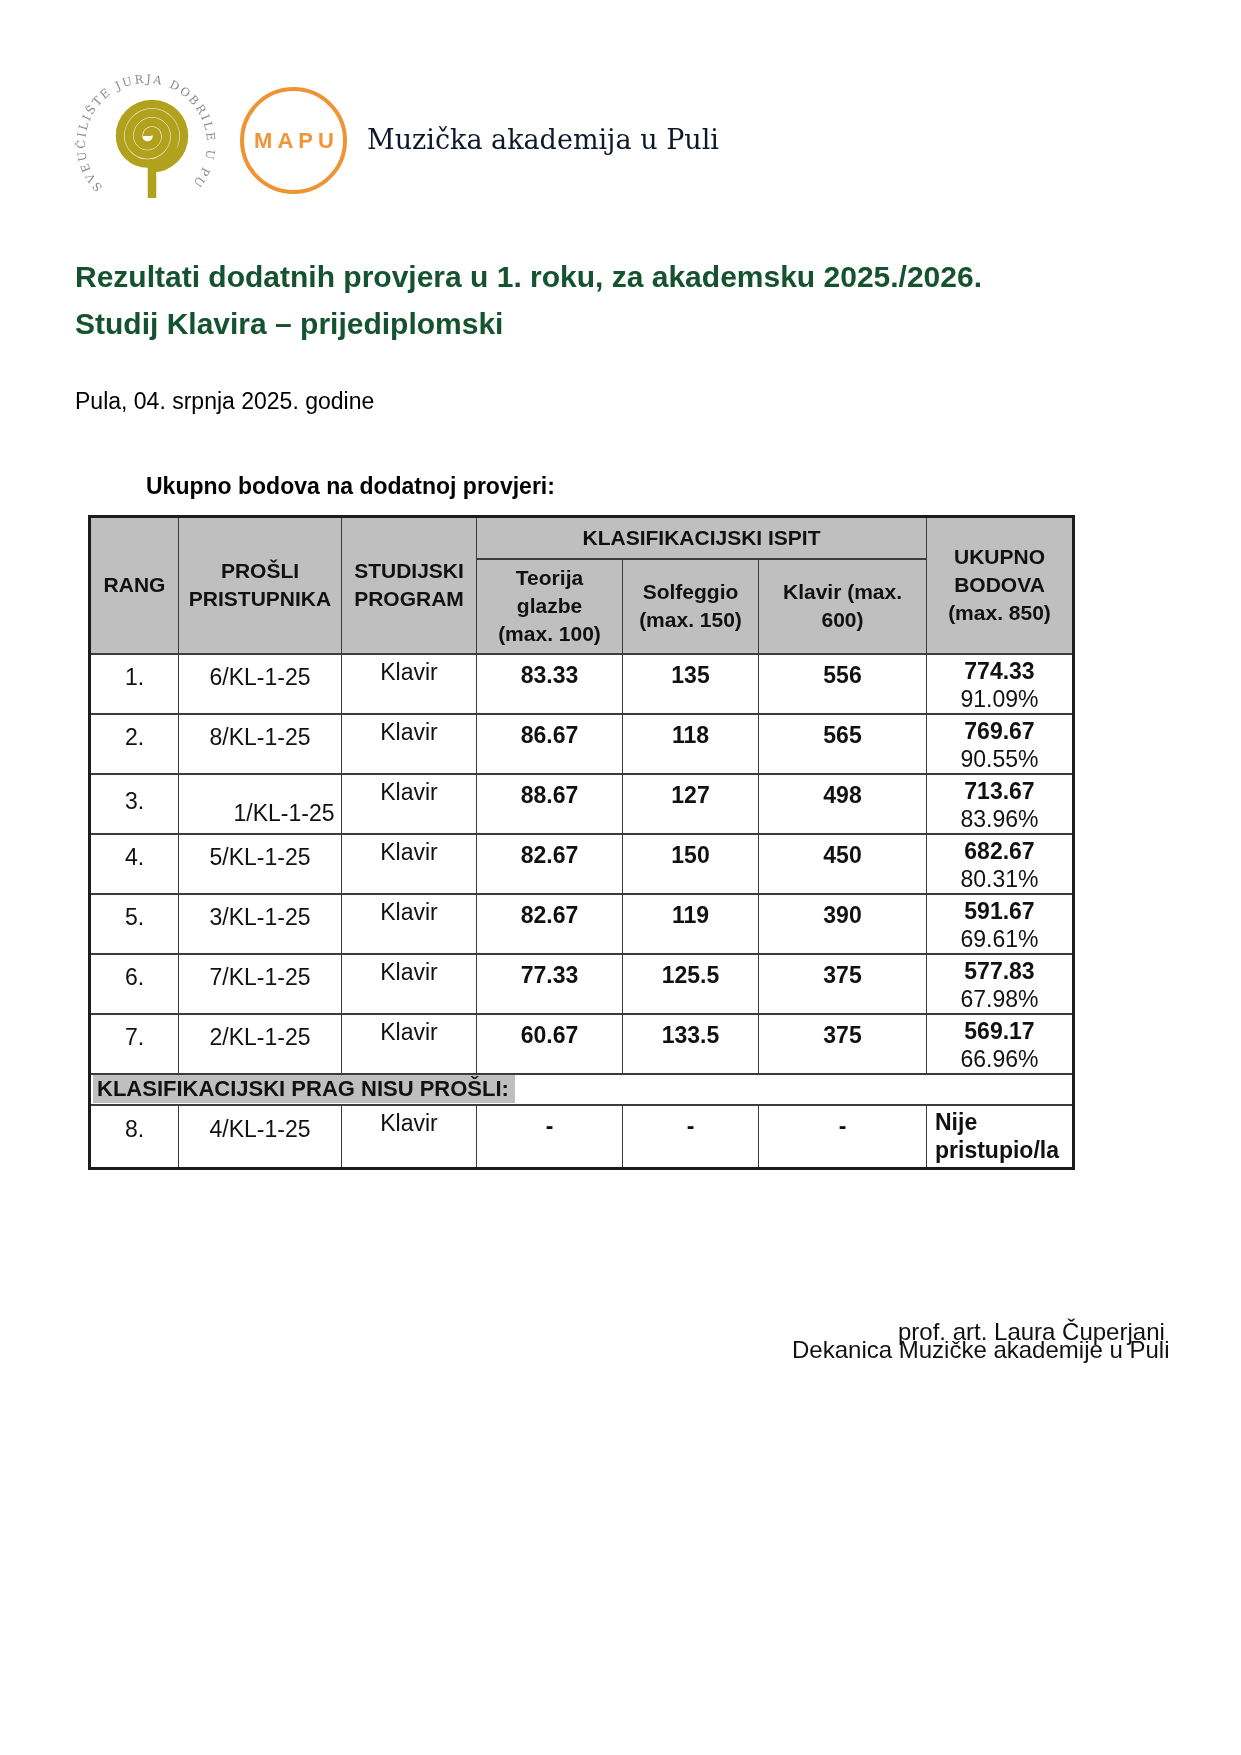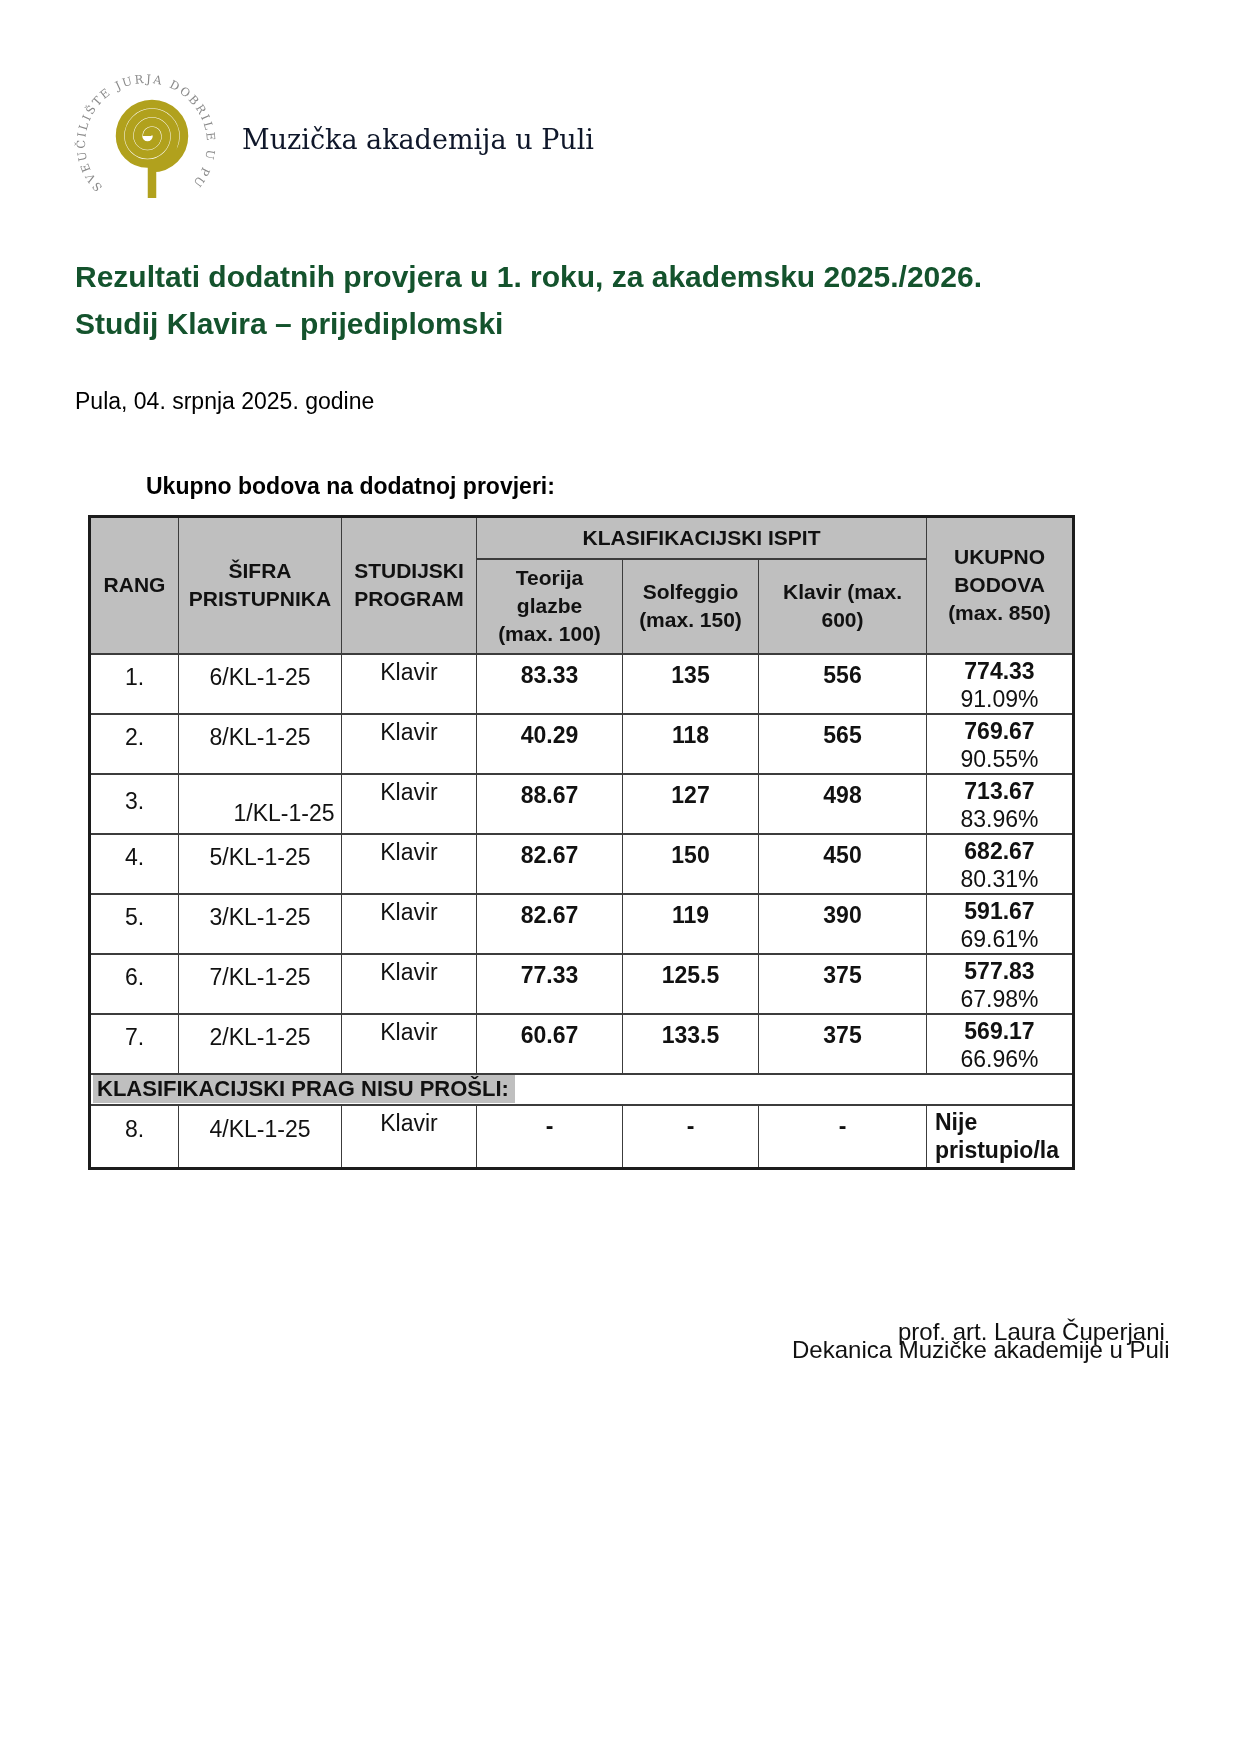--- a/index.html
+++ b/index.html
@@ -161,20 +161,23 @@
                a 18.5 18.5 0 0 1 -37 0
                a 23 23 0 0 1 46 0
                a 27.5 27.5 0 0 1 -55 0
                a 32 32 0 0 1 64 0
                a 32 32 0 0 1 -32 32
                l 0 30" fill="none" stroke="#b1a11d" stroke-width="8.5"></path>
       <text font-family="DejaVu Serif, serif" font-size="11.5" letter-spacing="2.2" fill="#8a8a8a">
         <textPath href="#txtcircle" startOffset="0">SVEUČILIŠTE JURJA DOBRILE U PULI</textPath>
       </text>
     </svg>
+    <div class="mapu-circle">
+      <span class="mapu-label">MAPU</span>
+    </div>
     <div class="academy-name">Muzička akademija u Puli</div>
   </div>
 
   <div class="doc-title">
     <div>Rezultati dodatnih provjera u 1. roku, za akademsku 2025./2026.</div>
     <div>Studij Klavira – prijediplomski</div>
   </div>
 
   <div class="date-line">Pula, 04. srpnja 2025. godine</div>
 
@@ -187,21 +190,21 @@
           <col style="width:163px">
           <col style="width:135px">
         <col style="width:146px">
           <col style="width:136px">
           <col style="width:168px">
         <col style="width:147px">
       </colgroup>
       <thead>
         <tr>
           <th rowspan="2">RANG</th>
-          <th rowspan="2">ŠIFRA PRISTUPNIKA</th>
+          <th rowspan="2">PROŠLI PRISTUPNIKA</th>
           <th rowspan="2">STUDIJSKI PROGRAM</th>
           <th colspan="3" class="th-group">KLASIFIKACIJSKI ISPIT</th>
           <th rowspan="2">UKUPNO BODOVA (max. 850)</th>
         </tr>
         <tr class="sub-tier">
           <th>Teorija glazbe (max. 100)</th>
           <th>Solfeggio (max. 150)</th>
           <th>Klavir (max. 600)</th>
         </tr>
       </thead>
@@ -215,21 +218,21 @@
             <td class="score">556</td>
             <td class="total">
               <div class="points">774.33</div>
               <div class="percent">91.09%</div>
             </td>
           </tr>
           <tr class="data-row">
             <td class="rank">2.</td>
             <td class="code">8/KL-1-25</td>
             <td class="program">Klavir</td>
-            <td class="score">40.29</td>
+            <td class="score">86.67</td>
             <td class="score">118</td>
             <td class="score">565</td>
             <td class="total">
               <div class="points">769.67</div>
               <div class="percent">90.55%</div>
             </td>
           </tr>
           <tr class="data-row code-low">
             <td class="rank">3.</td>
             <td class="code">1/KL-1-25</td>

